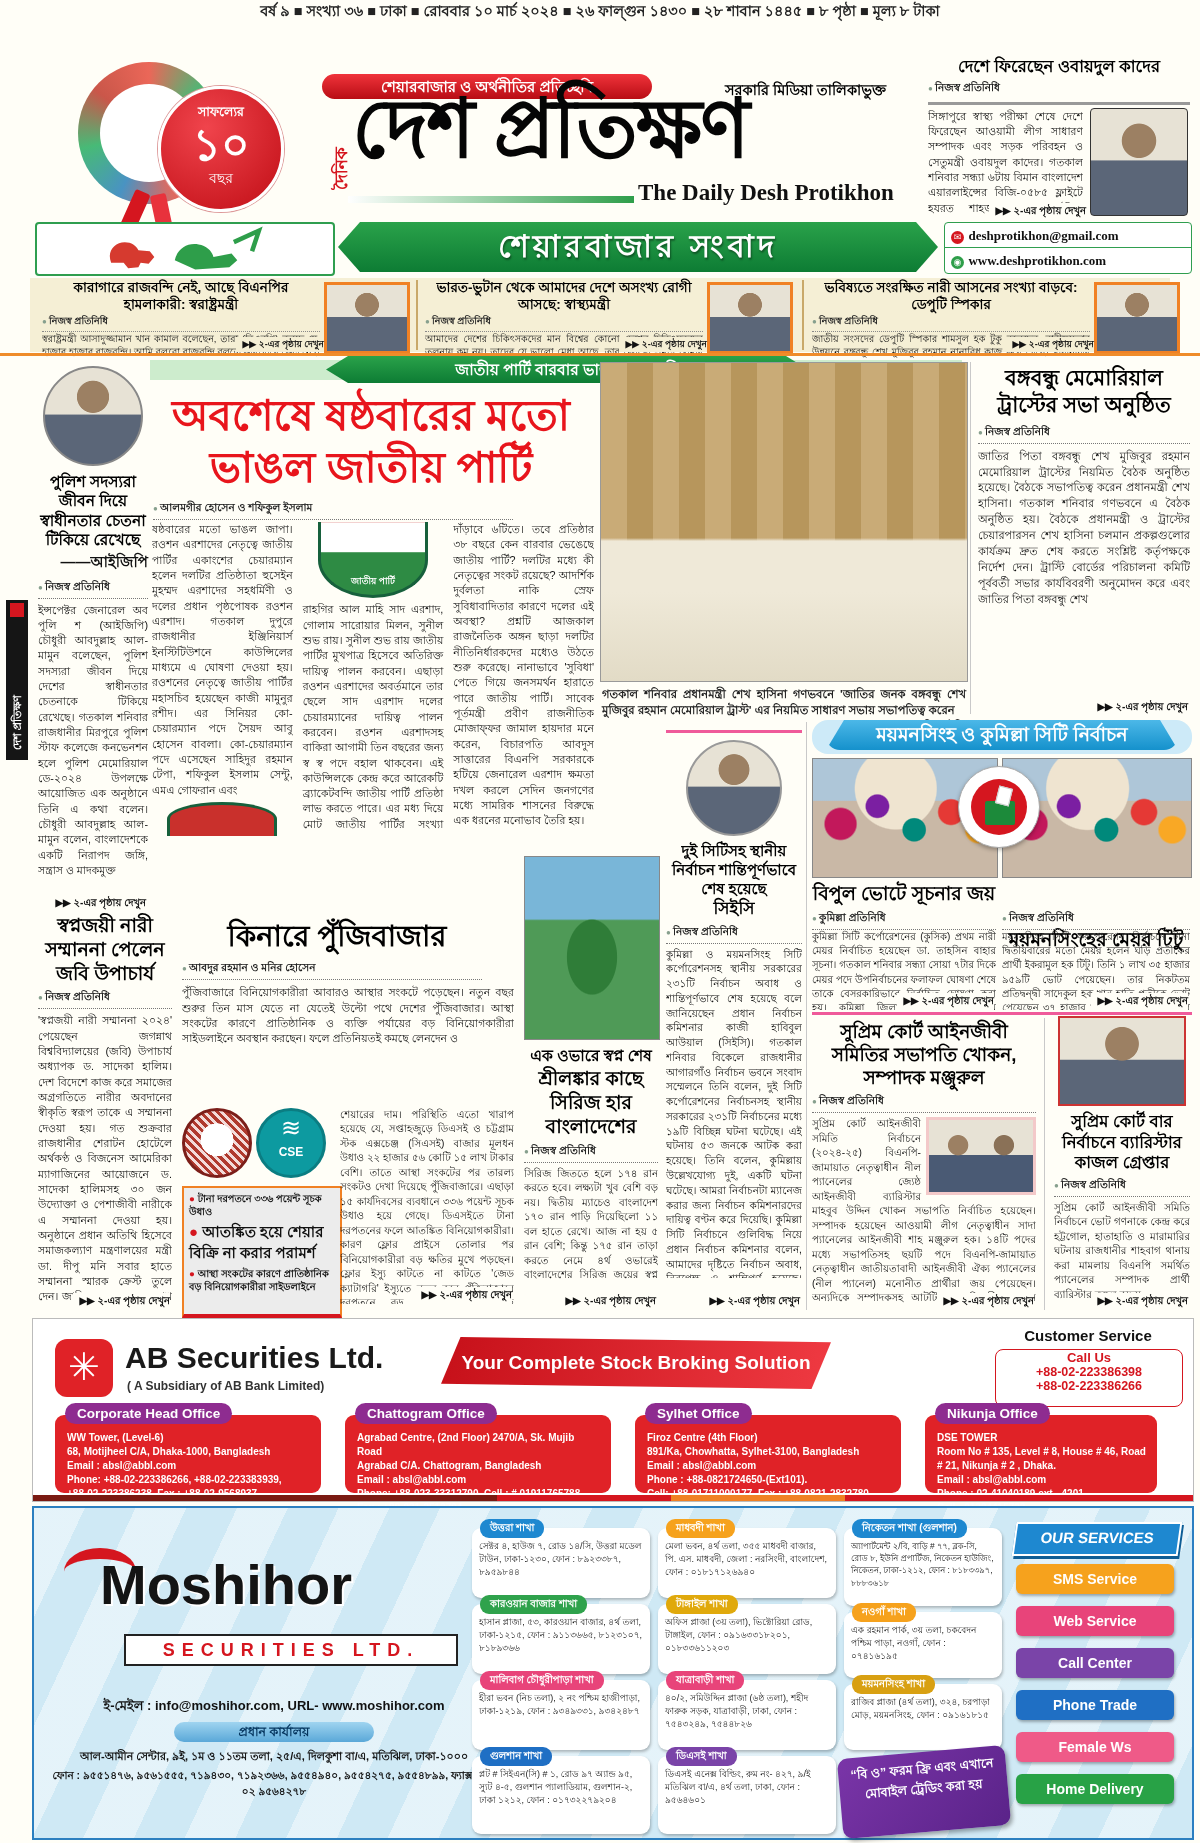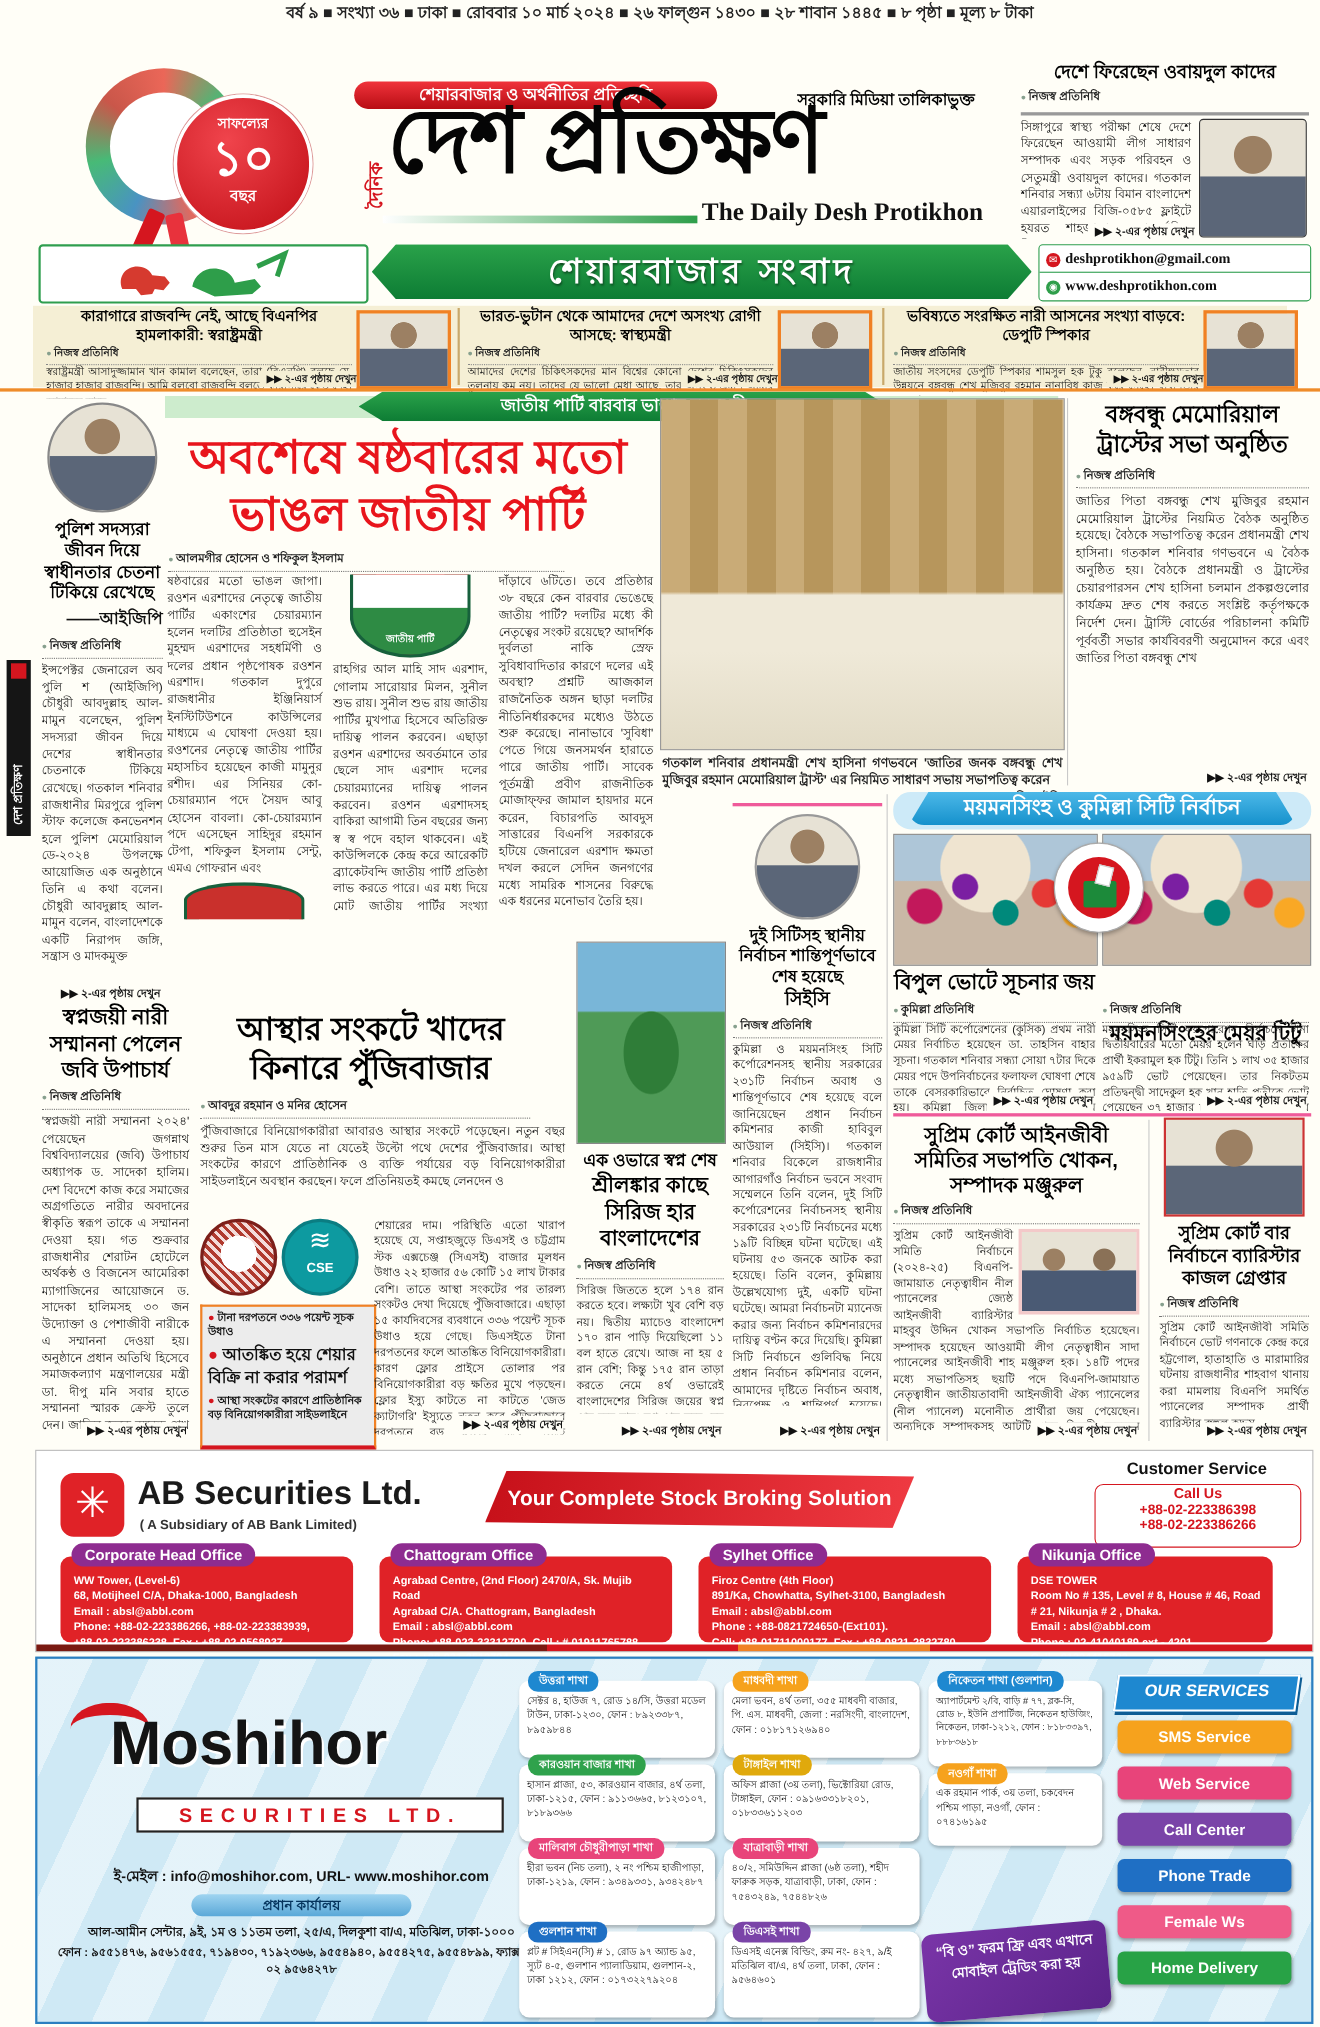--- a/index.html
+++ b/index.html
@@ -59,21 +59,21 @@
   <div class="abs" style="left:0;top:38;width:1200px;text-align:center;font-size:14.5px;font-weight:bold;color:#222;">বর্ষ ৯ ■ সংখ্যা ৩৬ ■ ঢাকা ■ রোববার ১০ মার্চ ২০২৪ ■ ২৬ ফাল্গুন ১৪৩০ ■ ২৮ শাবান ১৪৪৫ ■ ৮ পৃষ্ঠা ■ মূল্য ৮ টাকা</div>
 
   <div class="abs" style="left:78px;top:58px;width:232px;height:175px;">
     <div class="abs circ" style="left:0;top:4px;width:142px;height:142px;background:conic-gradient(#e74c3c,#27ae60,#f1c40f,#e74c3c,#2980b9,#27ae60,#c0392b,#e74c3c);opacity:.85;"></div>
     <div class="abs circ" style="left:22px;top:26px;width:98px;height:98px;background:#fff;"></div>
     <div class="abs" style="left:48px;top:132px;width:16px;height:46px;background:#d5161f;transform:rotate(24deg);border-radius:3px;"></div>
     <div class="abs" style="left:76px;top:136px;width:16px;height:42px;background:#e8323c;transform:rotate(-12deg);border-radius:3px;"></div>
     <div class="abs circ" style="left:80px;top:28px;width:120px;height:120px;background:radial-gradient(circle at 38% 32%,#f0444c,#c00d15);border:3px solid #fff;box-shadow:0 0 0 1px #d99;color:#fff;text-align:center;">
       <div style="margin-top:14px;font-size:12.5px;font-weight:bold;">সাফল্যের</div>
       <div style="font-size:44px;font-weight:900;line-height:1;">১০</div>
-      <div style="font-size:14px;font-weight:bold;">বছর</div>
+      <div style="font-size:14px;font-weight:normal;">বছর</div>
     </div>
   </div>
 
   <div class="abs pillred" style="left:322px;top:74px;width:330px;height:25px;line-height:25px;font-size:15px;">শেয়ারবাজার ও অর্থনীতির প্রতিচ্ছবি</div>
   <div class="abs" style="left:725px;top:79px;font-size:14.5px;font-weight:900;color:#000;">সরকারি মিডিয়া তালিকাভুক্ত</div>
   <div class="abs" style="left:328px;top:112px;height:78px;writing-mode:vertical-rl;transform:rotate(180deg);color:#d5161f;font-weight:bold;font-size:17px;">দৈনিক</div>
   <div class="abs" style="left:352px;top:84px;width:560px;font-size:82px;font-weight:900;color:#050505;line-height:1.1;letter-spacing:-2px;">দেশ প্রতিক্ষণ</div>
   <div class="abs" style="left:348px;top:196px;width:286px;height:7px;background:linear-gradient(90deg,#ffffff,#2e9e4a);"></div>
   <div class="abs serif" style="left:638px;top:180px;width:275px;font-size:23px;font-weight:bold;color:#111;">The Daily Desh Protikhon</div>
 
@@ -208,21 +208,20 @@
   </div>
 
   <div class="abs" style="left:38px;top:914px;width:134px;height:396px;">
     <div class="hl" style="font-size:19px;">স্বপ্নজয়ী নারী সম্মাননা পেলেন জবি উপাচার্য</div>
     <div class="by" style="margin-top:4px;">নিজস্ব প্রতিনিধি</div>
     <div class="j" style="height:288px;margin-top:4px;">'স্বপ্নজয়ী নারী সম্মাননা ২০২৪' পেয়েছেন জগন্নাথ বিশ্ববিদ্যালয়ের (জবি) উপাচার্য অধ্যাপক ড. সাদেকা হালিম। দেশ বিদেশে কাজ করে সমাজের অগ্রগতিতে নারীর অবদানের স্বীকৃতি স্বরূপ তাকে এ সম্মাননা দেওয়া হয়। গত শুক্রবার রাজধানীর শেরাটন হোটেলে অর্থকণ্ঠ ও বিজনেস আমেরিকা ম্যাগাজিনের আয়োজনে ড. সাদেকা হালিমসহ ৩০ জন উদ্যোক্তা ও পেশাজীবী নারীকে এ সম্মাননা দেওয়া হয়। অনুষ্ঠানে প্রধান অতিথি হিসেবে সমাজকল্যাণ মন্ত্রণালয়ের মন্ত্রী ডা. দীপু মনি সবার হাতে সম্মাননা স্মারক ক্রেস্ট তুলে দেন। জাতির জনক বঙ্গবন্ধু শেখ মুজিবুর রহমানের ঐতিহাসিক ৭ মার্চের ভাষণ প্রচারের মাধ্যমে সম্মাননা অনুষ্ঠানটি শুরু হয়। এরপর বাংলাদেশের অর্থনীতিতে নারীর অবদানের</div>
     <span class="chip">▶▶ ২-এর পৃষ্ঠায় দেখুন</span>
   </div>
 
   <div class="abs" style="left:182px;top:918px;width:332px;height:392px;">
-    <div class="hl" style="font-size:29px;width:310px;">আস্থার সংকটে খাদের</div>
     <div class="hl" style="font-size:29px;width:310px;">কিনারে পুঁজিবাজার</div>
     <div class="by" style="width:300px;margin-top:6px;">আবদুর রহমান ও মনির হোসেন</div>
     <div class="j" style="width:332px;height:76px;margin-top:5px;">পুঁজিবাজারে বিনিয়োগকারীরা আবারও আস্থার সংকটে পড়েছেন। নতুন বছর শুরুর তিন মাস যেতে না যেতেই উল্টো পথে দেশের পুঁজিবাজার। আস্থা সংকটের কারণে প্রাতিষ্ঠানিক ও ব্যক্তি পর্যায়ের বড় বিনিয়োগকারীরা সাইডলাইনে অবস্থান করছেন। ফলে প্রতিনিয়তই কমছে লেনদেন ও</div>
     <div class="abs" style="left:0;top:190px;width:150px;height:70px;">
       <div class="abs circ" style="left:0;top:0;width:64px;height:64px;border:3px solid #7c1f1a;background:
             radial-gradient(circle at 50% 45%,#fff 0 34%,transparent 35%),
             repeating-linear-gradient(45deg,#b03a2e 0 3px,#f3dcda 3px 6px);"></div>
       <div class="abs circ" style="left:74px;top:0;width:64px;height:64px;background:#0d9aa0;border:3px solid #0b7d82;color:#fff;text-align:center;">
         <div style="font-size:24px;line-height:34px;">≋</div>
         <div style="font-size:12px;font-weight:bold;">CSE</div>
@@ -369,20 +368,24 @@
     </div>
 
     <div class="card" style="left:810px;top:20px;width:144px;height:62px;">
       <div class="bpill" style="background:#1e88d0;">নিকেতন শাখা (গুলশান)</div>
       <div class="baddr" style="font-size:8.4px;">অ্যাপার্টমেন্ট ২/বি, বাড়ি # ৭৭, ব্লক-সি, রোড ৮, ইউনি প্রপার্টিজ, নিকেতন হাউজিং, নিকেতন, ঢাকা-১২১২, ফোন : ৮১৮৩৩৯৭, ৮৮৮৩৬১৮</div>
     </div>
     <div class="card" style="left:810px;top:104px;width:144px;height:50px;">
       <div class="bpill" style="background:#f6a21d;">নওগাঁ শাখা</div>
       <div class="baddr">এক রহমান পার্ক, ৩য় তলা, চকবেদন পশ্চিম পাড়া, নওগাঁ, ফোন : ০৭৪১৬১৯৫</div>
     </div>
+    <div class="card" style="left:810px;top:176px;width:144px;height:50px;">
+      <div class="bpill" style="background:#d8a012;">ময়মনসিংহ শাখা</div>
+      <div class="baddr">রাজিব প্লাজা (৪র্থ তলা), ৩২৪, চরপাড়া মোড়, ময়মনসিংহ, ফোন : ০৯১৬১৮১৫</div>
+    </div>
     <div class="abs" style="left:806px;top:244px;width:156px;height:64px;background:linear-gradient(135deg,#7a35a8,#5a2389);border-radius:10px;
          transform:rotate(-5deg);color:#fff;font-weight:bold;font-size:12.5px;text-align:center;padding:8px 6px;box-shadow:2px 3px 4px rgba(0,0,0,.35);">“বি ও” ফরম ফ্রি এবং এখানে মোবাইল ট্রেডিং করা হয়</div>
 
     <div class="abs" style="left:980px;top:14px;width:162px;height:30px;background:#1e88d0;transform:skewX(-8deg);
          border:2px solid #fff;color:#fff;font-weight:bold;font-size:15px;text-align:center;line-height:28px;box-shadow:2px 3px 0 #0e5d95;">OUR SERVICES</div>
     <div class="abs" style="left:982px;top:56px;width:162px;height:254px;">
       <div class="svc" style="top:0;background:#f6a21d;">SMS Service</div>
       <div class="svc" style="top:42px;background:#e8447a;">Web Service</div>
       <div class="svc" style="top:84px;background:#7a44a8;">Call Center</div>
       <div class="svc" style="top:126px;background:#1f6fc4;">Phone Trade</div>

